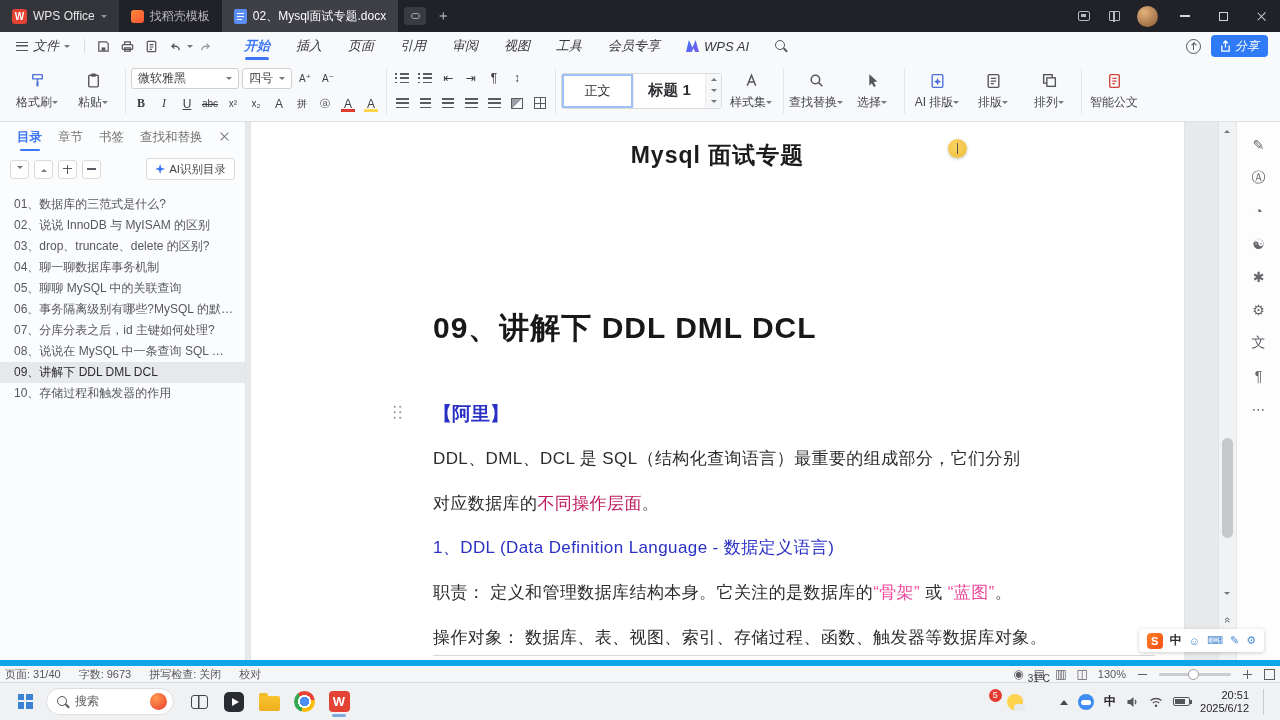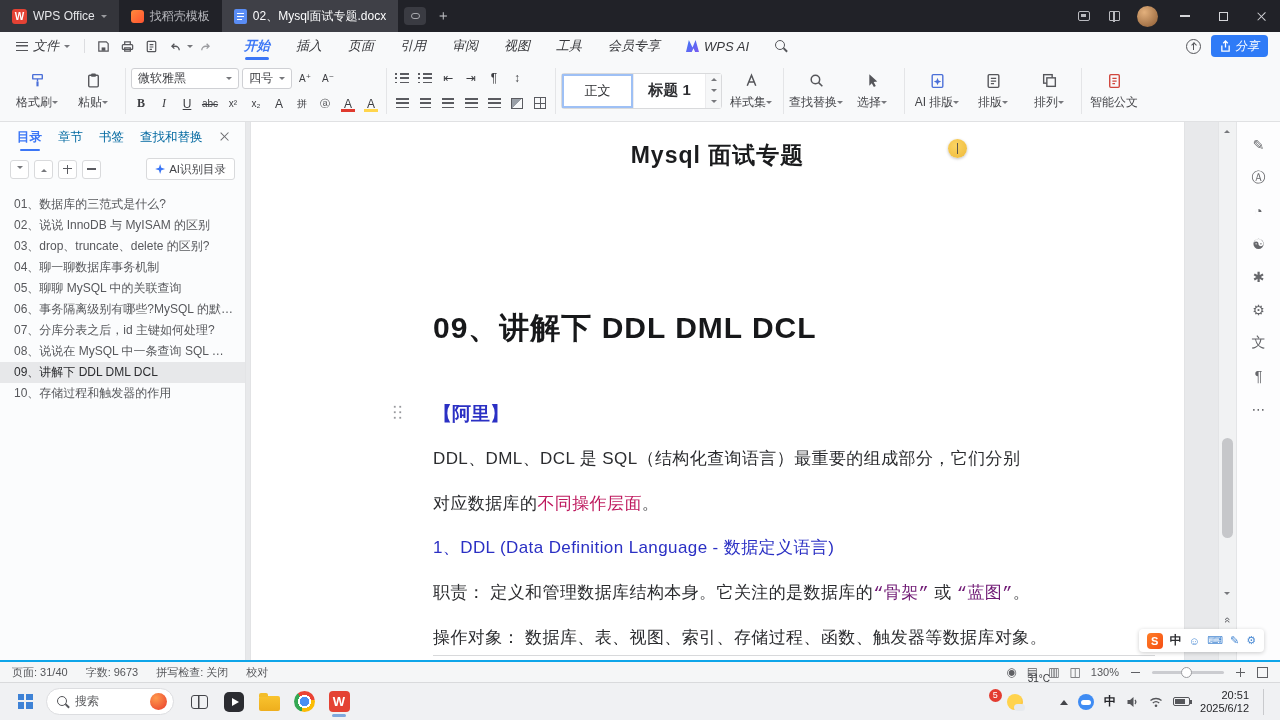--- a/index.html
+++ b/index.html
@@ -85,21 +85,21 @@
   .gcell.sel{box-shadow:inset 0 0 0 2px #9ec0f5;}
   .gcell .h1p{font-size:15px;font-weight:bold;}
   .garr{width:15px;display:flex;flex-direction:column;align-items:center;justify-content:space-around;background:#f6f7f8;}
   .cup{width:0;height:0;border:3.5px solid transparent;border-bottom-color:#77787c;margin-bottom:3px;display:inline-block;}
 
   
   .workspace{position:absolute;top:122px;left:0;width:1280px;height:538px;display:flex;}
   
   .navpanel{width:246px;flex:none;background:#fbfcfd;border-right:1px solid #e3e4e6;display:flex;flex-direction:column;}
   .nav-tabs{height:30px;display:flex;align-items:center;padding:0 10px;gap:2px;}
-  .ntab{padding:0 7px;font-size:12.5px;color:#0369a1;height:30px;display:flex;align-items:center;position:relative;white-space:nowrap;}
+  .ntab{padding:0 7px;font-size:12.5px;color:#737373;height:30px;display:flex;align-items:center;position:relative;white-space:nowrap;}
   .ntab.active{color:#3b76f6;font-weight:bold;}
   .ntab.active::after{content:"";position:absolute;left:50%;transform:translateX(-50%);bottom:1px;width:20px;height:2.5px;border-radius:2px;background:#3b76f6;}
   .nav-close{margin-left:auto;width:20px;height:20px;position:relative;}
   .nav-close::before,.nav-close::after{content:"";position:absolute;left:9px;top:4px;width:1.3px;height:11px;background:#6b6c70;}
   .nav-close::before{transform:rotate(45deg);} .nav-close::after{transform:rotate(-45deg);}
   .nav-tools{height:34px;display:flex;align-items:center;gap:5px;padding:0 10px;}
   .ntool{width:19px;height:19px;border:1px solid #d9dadc;border-radius:3px;background:#fff;display:flex;align-items:center;justify-content:center;}
   .ic-plus{width:9px;height:9px;background:linear-gradient(#5a5b60,#5a5b60) center/9px 1.4px no-repeat,linear-gradient(#5a5b60,#5a5b60) center/1.4px 9px no-repeat;}
   .ic-minus{width:9px;height:1.4px;background:#5a5b60;}
   .ai-btn{margin-left:auto;height:22px;display:flex;align-items:center;gap:4px;padding:0 8px;border:1px solid #d9dadc;border-radius:3px;background:#fff;font-size:11.5px;color:#45464a;}
@@ -112,42 +112,42 @@
   .docview{flex:1;position:relative;background:#e8e9eb;overflow:hidden;}
   .page{position:absolute;left:4px;top:0;width:935px;height:538px;background:#fff;border-left:1px solid #e2e3e5;border-right:1px solid #e2e3e5;}
   .doc-title{position:absolute;top:18px;left:0;width:100%;text-align:center;font-size:23px;font-weight:bold;color:#1b1c1e;letter-spacing:1px;}
   .click-dot{position:absolute;left:697px;top:17px;width:19px;height:19px;border-radius:50%;background:radial-gradient(circle at 40% 35%,#fbd463,#edb93a);box-shadow:0 1px 3px rgba(0,0,0,.25);}
   .click-dot::after{content:"";position:absolute;left:9px;top:4px;width:1.3px;height:11px;background:#5f574a;}
   .doc-heading{position:absolute;top:186px;left:182px;font-size:30px;font-weight:bold;color:#17181a;letter-spacing:1px;white-space:nowrap;}
   .drag-handle{position:absolute;left:141px;top:282px;width:12px;height:16px;background:radial-gradient(circle,#97989c 1.1px,transparent 1.4px);background-size:5.5px 5.5px;}
   .doc-tag{position:absolute;left:182px;top:279px;font-size:19px;font-weight:bold;color:#2b30c4;white-space:nowrap;}
   .dl{position:absolute;left:182px;font-size:17px;color:#2b2c2f;letter-spacing:.4px;white-space:nowrap;}
   .dl.l1{top:325px;} .dl.l2{top:370px;} .dl.sub{top:414px;color:#2b30c4;} .dl.l4{top:459px;} .dl.l5{top:504px;}
-  .dl .link{color:#be185d;} .dl .term{color:#701a75;font-family:Liberation Mono, monospace;}
+  .dl .link{color:#be185d;} .dl .term{color:#ec4899;}
   .doc-rule{position:absolute;left:182px;top:533px;width:722px;height:1px;background:#d8d9db;}
 
   
   .vscroll{width:18px;flex:none;background:#f1f2f3;border-left:1px solid #e3e4e6;position:relative;}
   .vs-up{position:absolute;top:5px;left:5px;} .vs-dn{position:absolute;bottom:62px;left:5px;}
   .vs-thumb{position:absolute;top:316px;left:3px;width:11px;height:100px;border-radius:6px;background:#c6c7ca;}
   .vs-page{position:absolute;left:0;width:18px;text-align:center;font-size:11px;color:#5a5b60;}
   .vs-page.prev{bottom:34px;transform:rotate(90deg);} .vs-page.next{bottom:8px;transform:rotate(-90deg);}
 
   
   .sidetools{width:44px;flex:none;background:#fdfdfe;border-left:1px solid #e4e5e7;display:flex;flex-direction:column;align-items:center;padding-top:14px;gap:15px;}
   .st-ic{width:24px;height:18px;display:flex;align-items:center;justify-content:center;font-size:14px;color:#66676b;}
 
   
   .ime-bar{position:absolute;right:16px;top:507px;height:23px;display:flex;align-items:center;gap:7px;padding:0 8px;background:#fff;border-radius:4px;box-shadow:0 1px 4px rgba(0,0,0,.2);z-index:6;}
   .ime-logo{width:16px;height:16px;border-radius:4px;background:linear-gradient(135deg,#ff7e26,#f54e14);color:#fff;font-weight:bold;font-size:11px;display:flex;align-items:center;justify-content:center;}
   .ime-mode{font-size:12px;color:#2e2f33;font-weight:bold;}
   .ime-ic{font-size:11px;color:#4b8bd4;}
 
   
-  .statusbar{position:absolute;top:660px;left:0;width:1280px;height:22px;background:#f5f6f7;border-top:2px solid #0ea5e9;display:flex;align-items:center;padding:0 12px;font-size:11px;color:#55565a;}
+  .statusbar{position:absolute;top:660px;left:0;width:1280px;height:22px;background:#f5f6f7;border-top:6px solid #0ea5e9;display:flex;align-items:center;padding:0 5px;font-size:11px;color:#55565a;}
   .sb-left{display:flex;align-items:center;gap:18px;}
   .sb-right{margin-left:auto;display:flex;align-items:center;gap:10px;}
   .sb-vic{font-size:12px;color:#5f6064;}
   .zbtn{width:13px;height:13px;position:relative;}
   .zbtn::before{content:"";position:absolute;left:2px;top:6px;width:9px;height:1.4px;background:#5f6064;}
   .zbtn.plus::after{content:"";position:absolute;left:5.8px;top:2.2px;width:1.4px;height:9px;background:#5f6064;}
   .ztrack{width:72px;height:3px;border-radius:2px;background:#cbccd0;position:relative;}
   .zknob{position:absolute;left:40%;top:-4px;width:11px;height:11px;border-radius:50%;background:#fff;border:1px solid #9b9ca0;}
   .ic-fs{width:11px;height:11px;border:1.3px solid #5f6064;}
 

